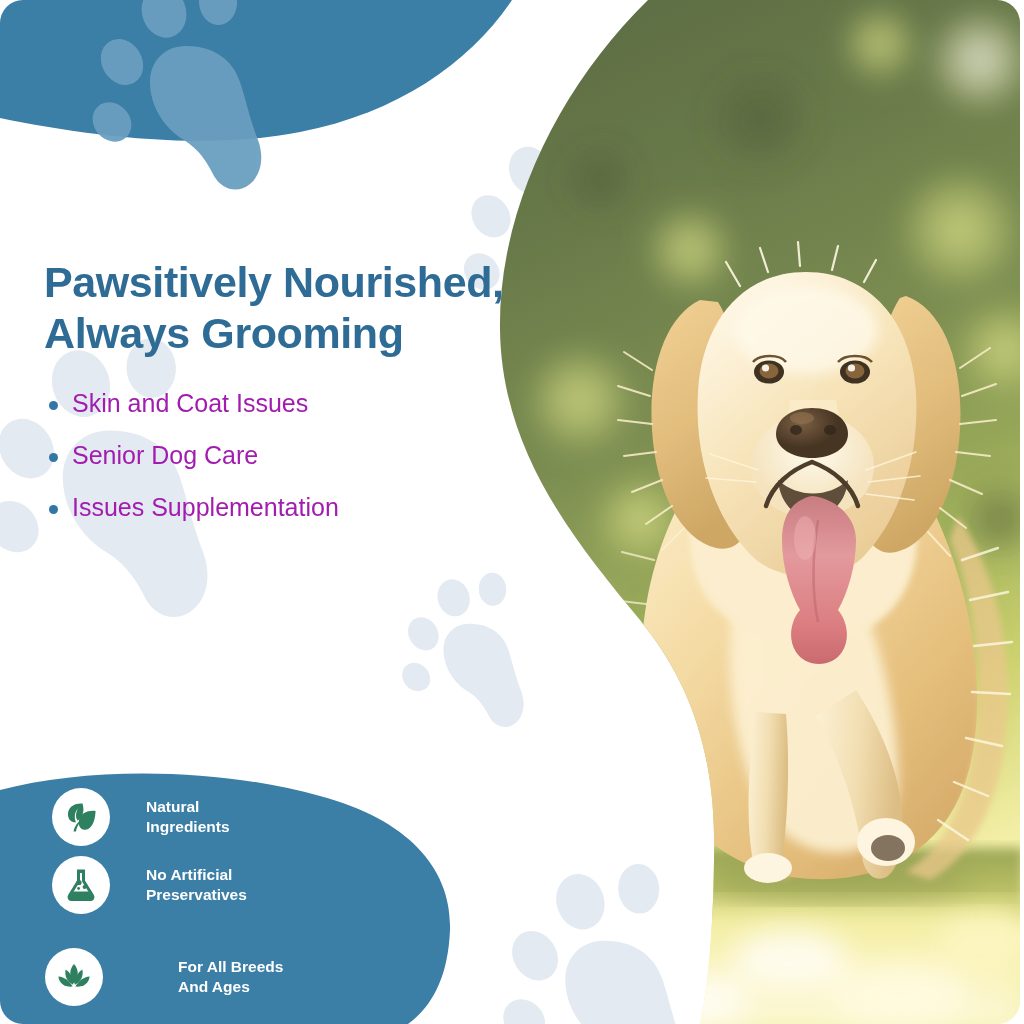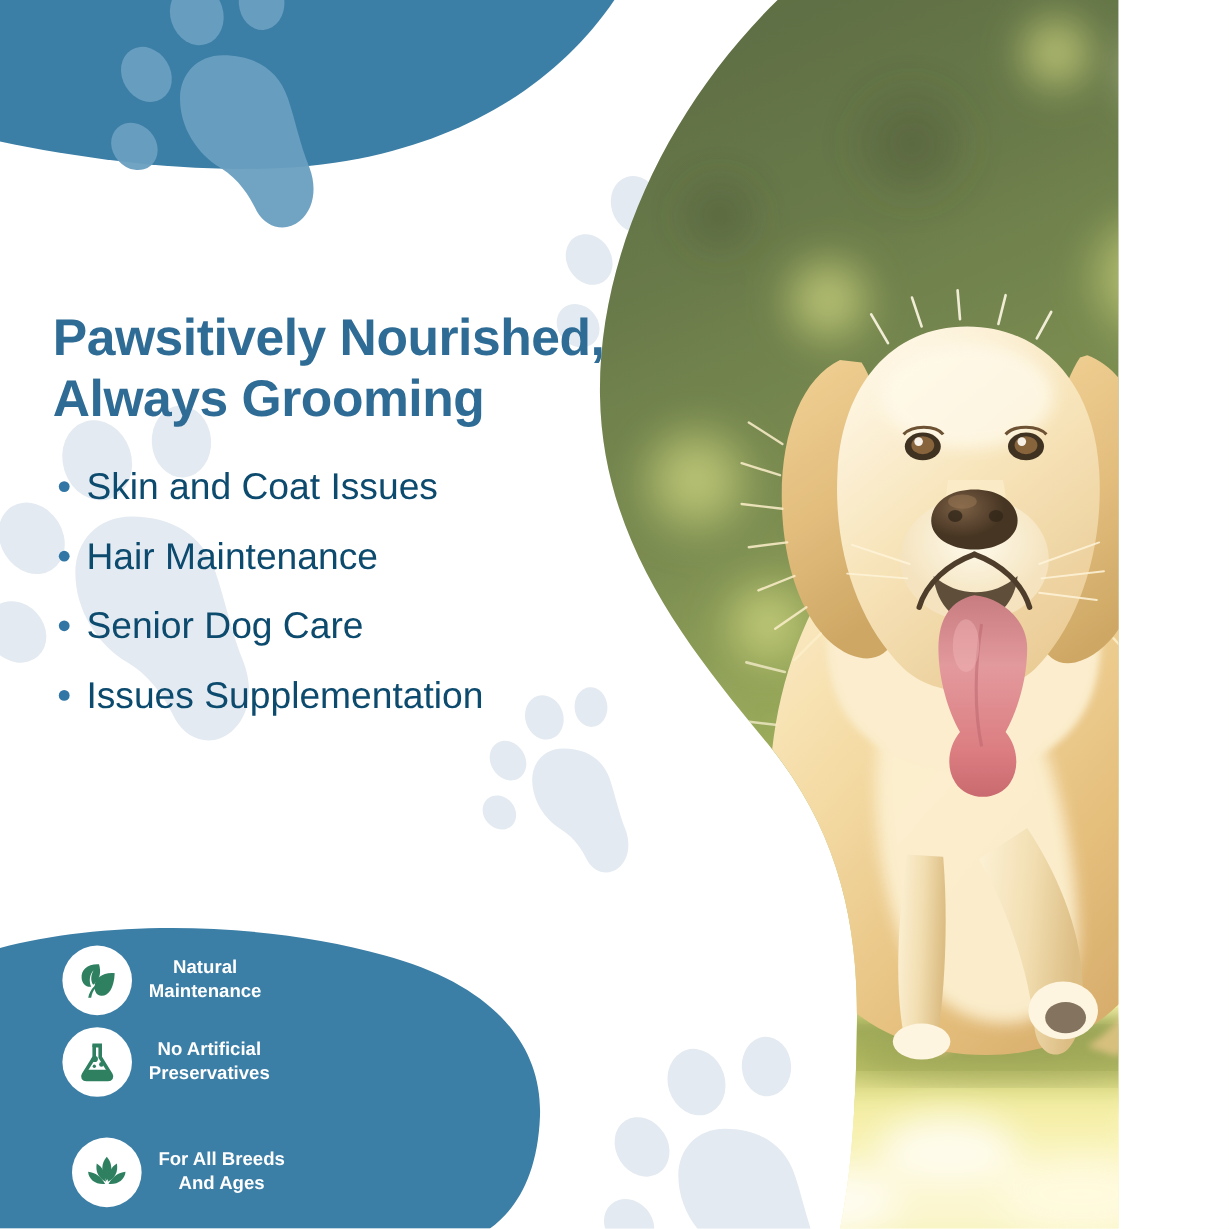--- a/index.html
+++ b/index.html
@@ -5,23 +5,24 @@
 <style>
   html,body{margin:0;padding:0;}
   body{
     width:1024px;height:1024px;
     background:#ffffff;
     font-family:"Liberation Sans","DejaVu Sans",sans-serif;
     overflow:hidden;
   }
   #poster{
     position:relative;
-    width:932px;height:1024px;
+    width:1020px;height:1024px;
     background:#ffffff;
     overflow:hidden;
+    border-radius:23px;
   }
 
   
   .photo-wrap{
     position:absolute;
     top:0;left:0;width:1024px;height:1024px;
     z-index:2;
   }
 
   
@@ -62,22 +63,22 @@
     position:absolute;
     left:44px; top:390px;
     width:430px;
     list-style:none;
     margin:0;padding:0;
   }
   .bullets li{
     position:relative;
     padding-left:28px;
     margin-bottom:25.5px;
-    color:#0c4a6e;
-    font-size:31px;
+    color:#a21caf;
+    font-size:25px;
     line-height:1.05;
     white-space:nowrap;
   }
   .bullets li::before{
     content:"";
     position:absolute;
     left:5px; top:11px;
     width:9px;height:9px;
     border-radius:50%;
     background:#3176A4;
@@ -90,40 +91,39 @@
     width:520px;
     z-index:6;
   }
   .badge{
     position:absolute;
     display:flex;
     align-items:center;
   }
   .badge-1{left:52px; top:8px;}
   .badge-2{left:52px; top:76px;}
-  .badge-3{left:60px; top:168px;}
+  .badge-3{left:45px; top:168px;gap:39px;}
 
   .badge-icon{
     width:58px;height:58px;
     border-radius:50%;
     background:#ffffff;
     display:flex;
     align-items:center;
     justify-content:center;
     flex:0 0 auto;
   }
   .badge-icon svg{display:block;}
 
   .badge-text{
-    margin-left:14px;
+    margin-left:36px;
     color:#ffffff;
     font-size:15.5px;
     font-weight:bold;
     line-height:1.28;
-    text-align:center;
     white-space:nowrap;
   }
   .badge-text span{display:block;}
 </style>
 </head>
 <body>
 
 <div id="poster">
 
   <svg class="paw-layer" viewBox="0 0 1024 1024" width="1024" height="1024">
@@ -463,21 +463,20 @@
 
   <div class="content">
 
     <h1 class="headline">
       <span>Pawsitively Nourished,</span>
       <span class="l2">Always Grooming</span>
     </h1>
 
     <ul class="bullets">
       <li>Skin and Coat Issues</li>
-      <li>Hair Maintenance</li>
       <li>Senior Dog Care</li>
       <li>Issues Supplementation</li>
     </ul>
   </div>
 
   <div class="badges">
 
     <div class="badge badge-1">
       <div class="badge-icon">
         <svg width="38" height="38" viewBox="0 0 38 38">
@@ -486,21 +485,21 @@
                      C 12 20 12.5 14 16 10.5 C 13.6 14.6 13.4 19.4 15.6 22.6
                      C 19 20.6 21.6 16.2 21.4 11 C 21.3 8.8 21 7 20.5 5.5 Z"></path>
             <path d="M33.6 13 C 24 12 17.2 16.8 16.8 24 C 16.6 28.6 19 31.6 22.4 31.8
                      C 27.8 32.2 33 26.4 33.6 13 Z"></path>
             <path d="M11.5 33.5 C 13 26 18 21.5 25.5 18.5 C 19 22.5 15 27 14 33.5 Z"></path>
           </g>
         </svg>
       </div>
       <div class="badge-text">
         <span>Natural</span>
-        <span>Maintenance</span>
+        <span>Ingredients</span>
       </div>
     </div>
 
     <div class="badge badge-2">
       <div class="badge-icon">
         <svg width="36" height="36" viewBox="0 0 36 36">
           <g fill="none" stroke="#2E8060" stroke-width="3" stroke-linejoin="round">
             <path d="M14 4 H 22"></path>
             <path d="M15.5 4.5 V 14 L 6.5 28.5 C 5.2 30.6 6.6 32.6 9 32.6
                      H 27 C 29.4 32.6 30.8 30.6 29.5 28.5 L 20.5 14 V 4.5 Z"></path>

